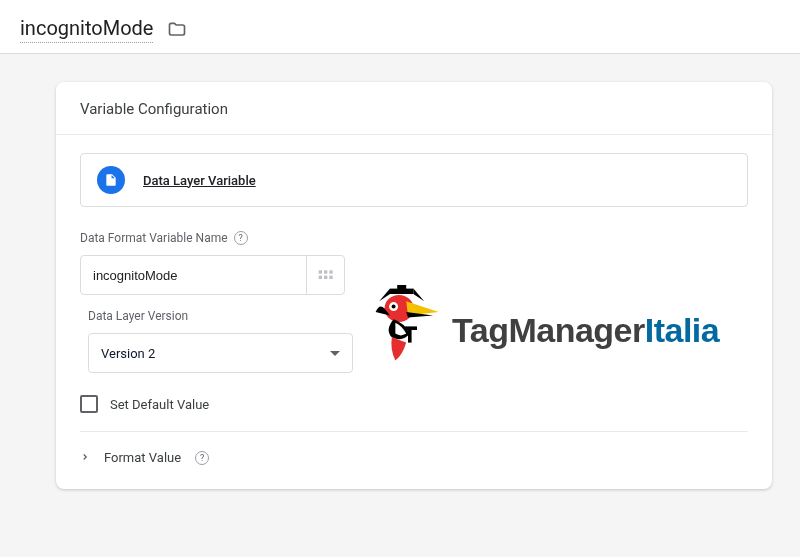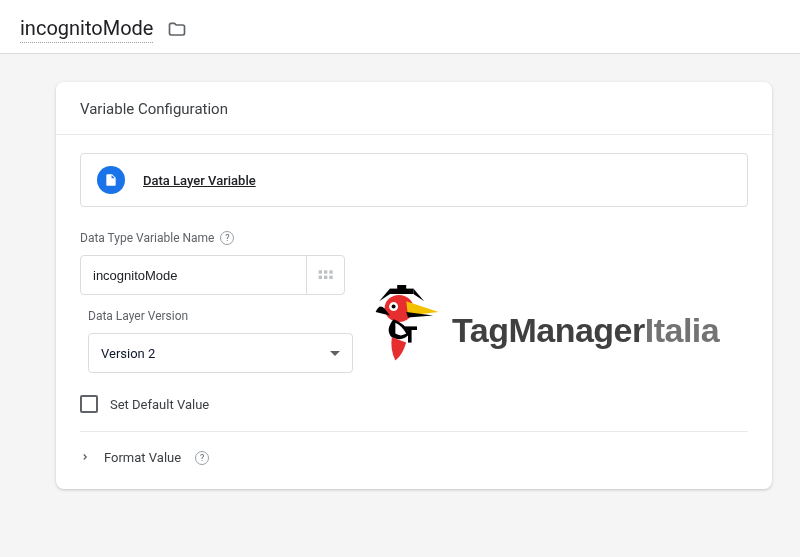--- a/index.html
+++ b/index.html
@@ -171,21 +171,21 @@
     pointer-events: none;
   }
   .logo-text {
     font-size: 34px;
     font-weight: 800;
     letter-spacing: -0.5px;
     font-family: Arial, sans-serif;
     white-space: nowrap;
   }
   .logo-black { color: #404040; }
-  .logo-orange { color: #737373; }
+  .logo-orange { color: #0369a1; }
 </style>
 </head>
 <body>
 
 <div class="header">
   <span class="var-name">incognitoMode</span>
   <span class="folder-icon">
     <svg width="20" height="20" viewBox="0 0 24 24" fill="none" stroke="#5f6368" stroke-width="2">
       <path d="M3 6a2 2 0 0 1 2-2h4l2 2h8a2 2 0 0 1 2 2v8a2 2 0 0 1-2 2H5a2 2 0 0 1-2-2V6z"></path>
     </svg>
@@ -203,21 +203,21 @@
         </svg>
       </span>
       <span class="type-label">Data Layer Variable</span>
     </div>
   </div>
 
   <div class="section">
     <div class="row2">
       <div class="left-col">
         <div class="section-label">
-          <span>Data Type Variable Name</span>
+          <span>Data Format Variable Name</span>
           <span class="help-icon">?</span>
         </div>
         <div class="input-group">
           <input type="text" value="incognitoMode" style="">
           <span class="input-addon">
             <svg width="16" height="12" viewBox="0 0 24 16" fill="#bdc1c6">
               <rect x="1" y="1" width="5" height="5"></rect>
               <rect x="9" y="1" width="5" height="5"></rect>
               <rect x="17" y="1" width="5" height="5"></rect>
               <rect x="1" y="9" width="5" height="5"></rect>

